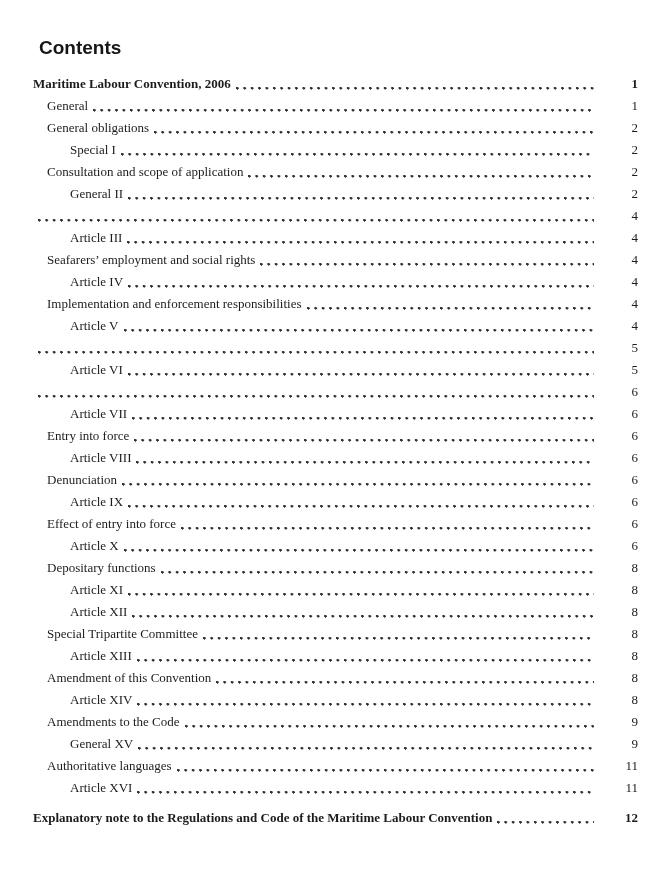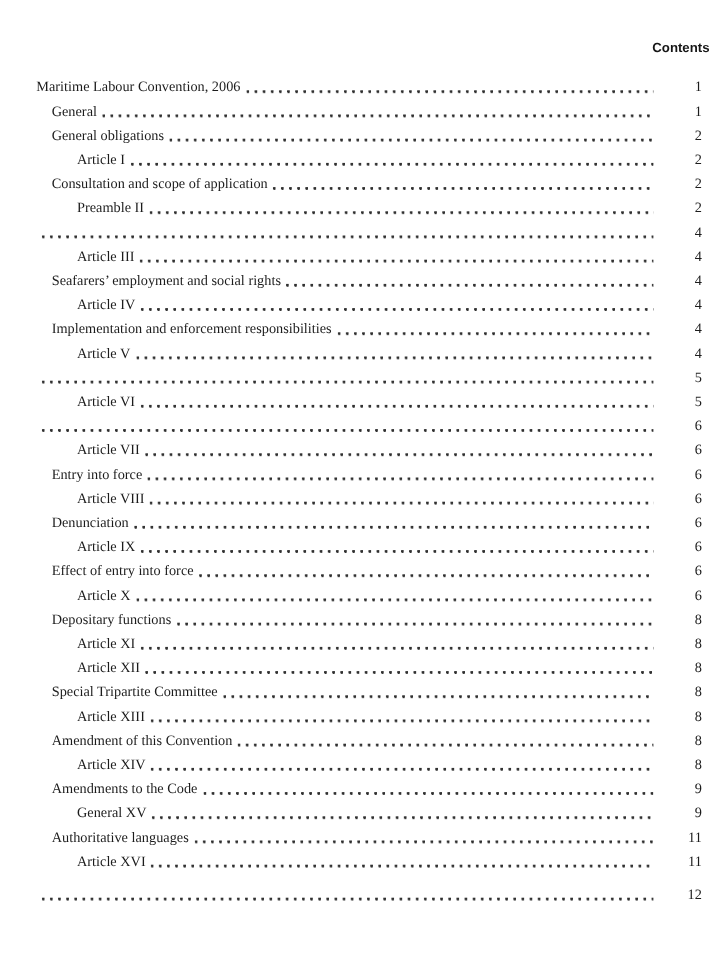--- a/index.html
+++ b/index.html
@@ -13,24 +13,24 @@
     overflow: hidden;
     color: #1c1c1c;
     font-family: "Liberation Serif", serif;
   }
   .doc {
     margin-left: 33px;
     width: 612px;
     padding-top: 26px;
   }
   .title {
-    text-align: right;
+    text-align: left;
     font-family: "Liberation Sans", sans-serif;
     font-weight: bold;
-    font-size: 12px;
+    font-size: 19px;
     line-height: 18px;
     color: #161616;
     
     padding-left: 6px;
   }
   .page-header {
     margin-top: 24px;
     text-align: right;
     font-family: "Liberation Sans", sans-serif;
     font-size: 11.5px;
@@ -47,21 +47,21 @@
     line-height: 22px;
     font-size: 13px;
     padding-right: 7px; 
   }
   .row .label {
     white-space: nowrap;
     flex: 0 0 auto;
   }
   .row.lvl1 .label { padding-left: 14px; }
   .row.lvl2 .label { padding-left: 37px; }
-  .row.bold { font-weight: normal; }
+  .row.bold { font-weight: bold; }
   .leader {
     flex: 1 1 auto;
     align-self: stretch;
     height: 22px;
     margin-left: 5px;
     margin-right: 10px;
     background-image: radial-gradient(circle at 1.3px 15.3px, #303030 1.15px, rgba(0,0,0,0) 1.45px);
     background-size: 7.4px 22px;
     background-repeat: repeat-x;
     min-width: 12px;
@@ -91,31 +91,31 @@
     <span class="label">General</span>
     <span class="leader"></span>
     <span class="pagenum">1</span>
   </div>
       <div class="row lvl1">
     <span class="label">General obligations</span>
     <span class="leader"></span>
     <span class="pagenum">2</span>
   </div>
       <div class="row lvl2">
-    <span class="label">Article I</span>
+    <span class="label">Special I</span>
     <span class="leader"></span>
     <span class="pagenum">2</span>
   </div>
       <div class="row lvl1">
     <span class="label">Consultation and scope of application</span>
     <span class="leader"></span>
     <span class="pagenum">2</span>
   </div>
       <div class="row lvl2">
-    <span class="label">Preamble II</span>
+    <span class="label">General II</span>
     <span class="leader"></span>
     <span class="pagenum">2</span>
   </div>
       <div class="row lvl1">
     <span class="leader"></span>
     <span class="pagenum">4</span>
   </div>
       <div class="row lvl2">
     <span class="label">Article III</span>
     <span class="leader"></span>
@@ -238,18 +238,19 @@
     <span class="label">Authoritative languages</span>
     <span class="leader"></span>
     <span class="pagenum">11</span>
   </div>
       <div class="row lvl2">
     <span class="label">Article XVI</span>
     <span class="leader"></span>
     <span class="pagenum">11</span>
   </div>
       <div class="row lvl0 bold gap-above">
+    <span class="label">Explanatory note to the Regulations and Code of the Maritime Labour Convention</span>
     <span class="leader"></span>
     <span class="pagenum">12</span>
   </div>
     </div>
 
 </div>
 
 </body></html>

